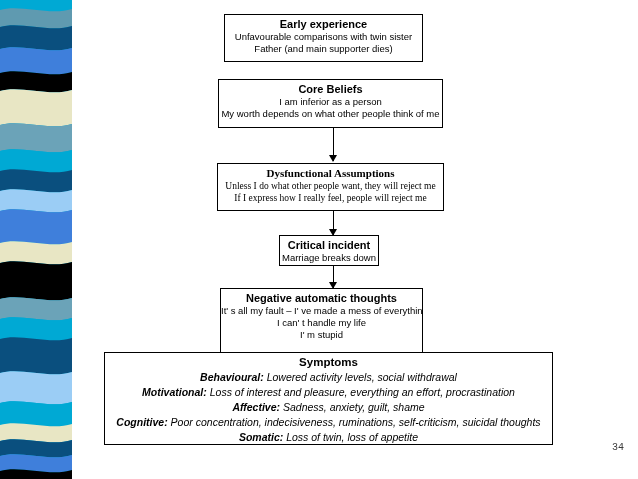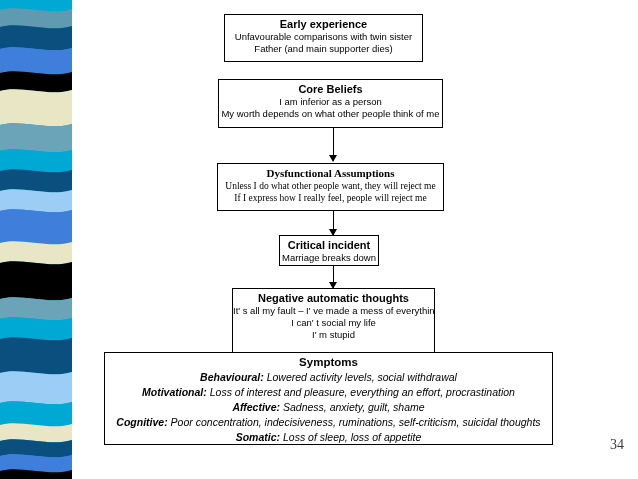--- a/index.html
+++ b/index.html
@@ -77,23 +77,23 @@
     border-right: 4px solid transparent;
   }
   .arrow-down { border-top: 7px solid #000000; }
   .arrow-up   { border-bottom: 7px solid #000000; }
 
   
   #page-number {
     position: absolute;
     right: 14px;
     bottom: 26px;
-    font-size: 14px;
+    font-size: 10px;
     color: #3a3a3a;
-    font-family: Liberation Serif, serif;
+    font-family: Liberation Mono, monospace;
   }
 </style>
 </head>
 <body>
 
 <div id="slide">
 
   <div id="stripe">
     <svg width="72" height="479" viewBox="0 0 72 479" xmlns="http://www.w3.org/2000/svg">
       <rect x="0" y="0" width="72" height="479" fill="#00a9d4"></rect>
@@ -147,42 +147,42 @@
   <div class="arrow-down" style="left:329px; top:229px;"></div>
 
   <div class="fbox" id="box-critical" style="left:279px; top:235px; width:100px; height:31px;">
     <span class="btitle">Critical incident</span>
     <span class="bline">Marriage breaks down</span>
   </div>
 
   <div class="vline" style="left:333px; top:266px; height:22px;"></div>
   <div class="arrow-down" style="left:329px; top:282px;"></div>
 
-  <div class="fbox" id="box-thoughts" style="left:232px; top:288px; width:203px; height:66px;">
+  <div class="fbox" id="box-thoughts" style="left:220px; top:288px; width:203px; height:66px;">
     <span class="btitle">Negative automatic thoughts</span>
     <span class="bline">It' s all my fault – I' ve made a mess of everything</span>
-    <span class="bline">I can' t social my life</span>
+    <span class="bline">I can' t handle my life</span>
     <span class="bline">I' m stupid</span>
   </div>
 
   <div class="vline" style="left:382px; top:354px; height:19px;"></div>
   <div class="arrow-down" style="left:378px; top:366px;"></div>
 
   <div class="vline" style="left:278px; top:358px; height:16px;"></div>
   <div class="arrow-up" style="left:274px; top:353px;"></div>
 
   <div class="fbox" id="box-symptoms" style="left:104px; top:352px; width:449px; height:93px;">
     <span class="btitle">Symptoms</span>
 
     <span class="bline"><span class="lbl">Behavioural:</span><span> Lowered activity levels, social withdrawal</span></span>
 
     <span class="bline"><span class="lbl">Motivational:</span><span> Loss of interest and pleasure, everything an effort, procrastination</span></span>
 
     <span class="bline"><span class="lbl">Affective:</span><span> Sadness, anxiety, guilt, shame</span></span>
 
     <span class="bline"><span class="lbl">Cognitive:</span><span> Poor concentration, indecisiveness, ruminations, self-criticism, suicidal thoughts</span></span>
 
-    <span class="bline"><span class="lbl">Somatic:</span><span> Loss of sleep, loss of appetite</span></span>
+    <span class="bline"><span class="lbl">Somatic:</span><span> Loss of twin, loss of appetite</span></span>
   </div>
 
   <div id="page-number">34</div>
 
 </div>
 
 </body></html>

